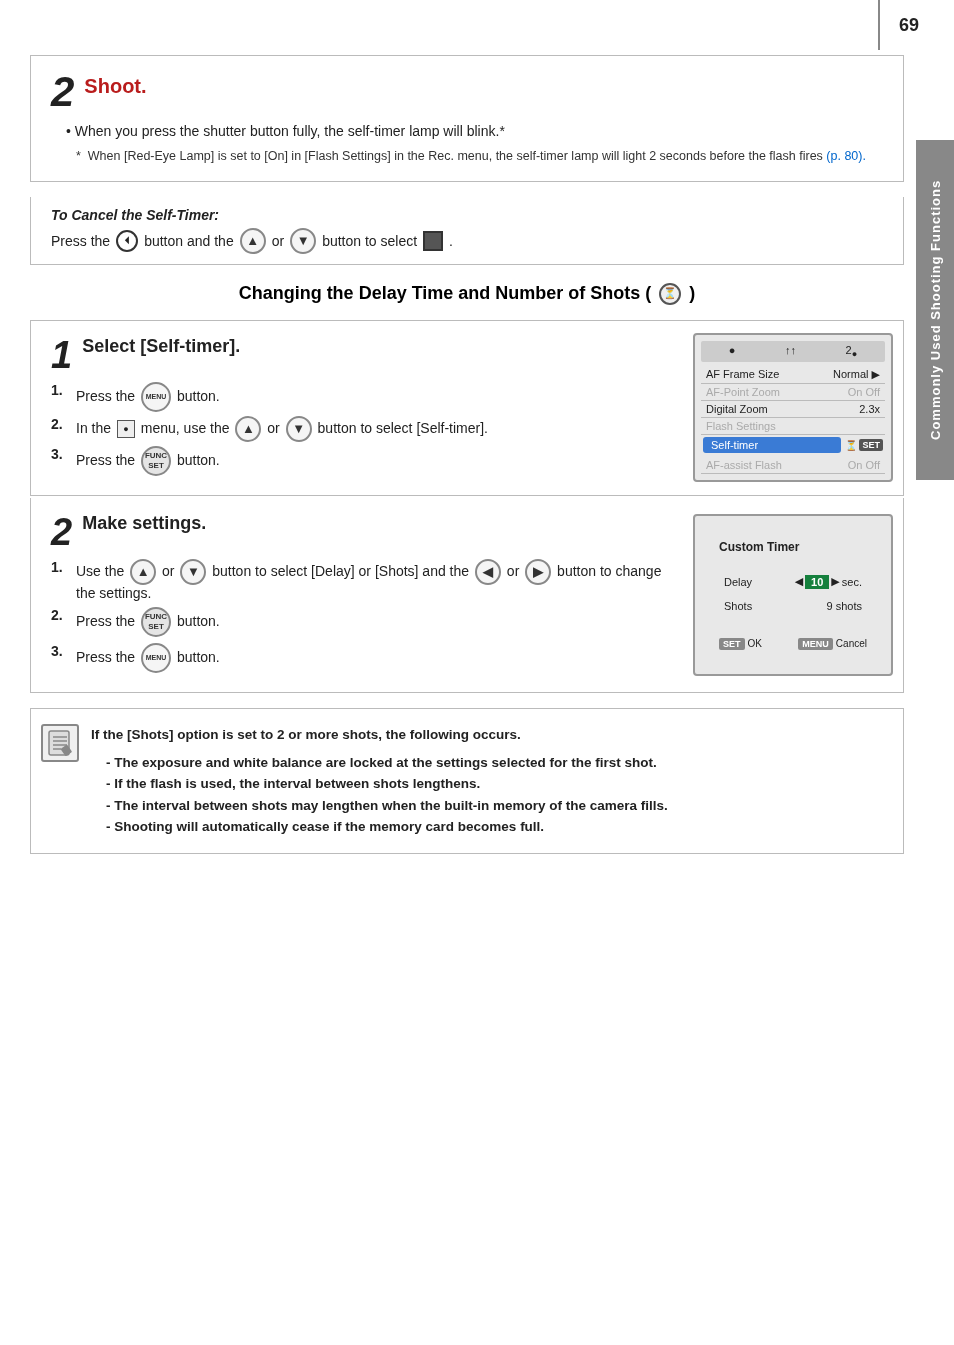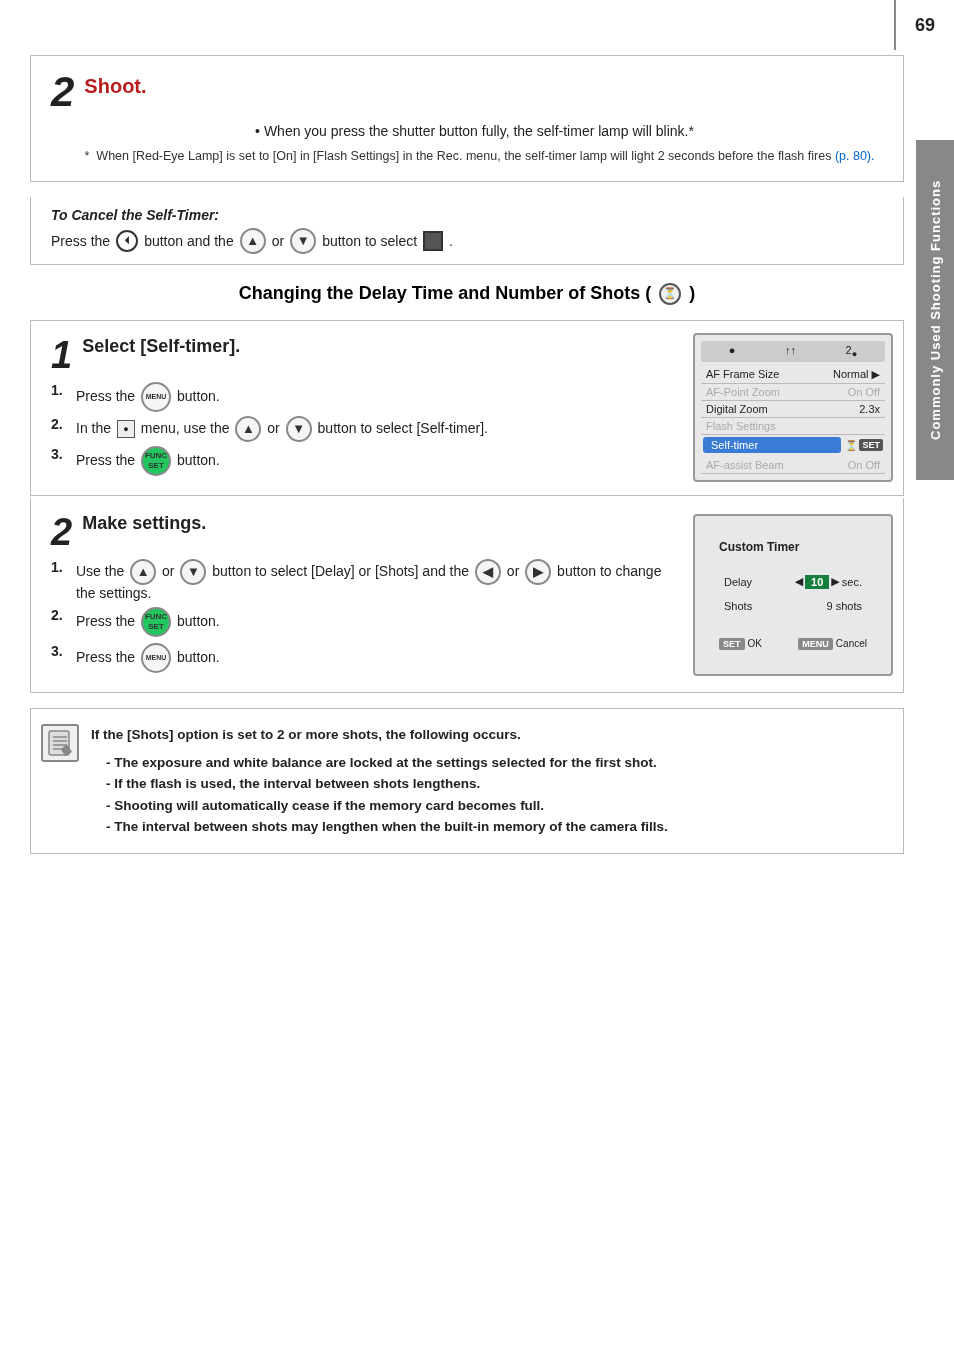--- a/index.html
+++ b/index.html
@@ -10,21 +10,21 @@
       font-family: Arial, sans-serif;
       font-size: 14px;
       color: #222;
       position: relative;
     }
 
     
     .page-number-bar {
       position: absolute;
       top: 0;
-      right: 0;
+      right: 16px;
       width: 60px;
       height: 50px;
       display: flex;
       align-items: center;
       justify-content: center;
       border-left: 2px solid #888;
       font-size: 18px;
       font-weight: bold;
     }
 
@@ -77,21 +77,20 @@
     .step-title {
       font-size: 20px;
       font-weight: bold;
       color: #b91c1c;
       padding-top: 4px;
     }
 
     .step-body {
       clear: both;
       margin-top: 8px;
-      text-align: center;
     }
 
     .bullet-point {
       margin-left: 15px;
       margin-bottom: 5px;
       font-size: 14px;
       line-height: 1.5;
     }
 
     .note-asterisk {
@@ -353,21 +352,21 @@
     .func-set-btn {
       display: inline-flex;
       align-items: center;
       justify-content: center;
       width: 30px;
       height: 30px;
       border-radius: 50%;
       border: 2px solid #888;
       font-size: 8px;
       font-weight: bold;
-      background: #22c55e;
+      background: #e5e5e5;
       color: #333;
       vertical-align: middle;
       margin: 0 2px;
       text-align: center;
       line-height: 1.2;
     }
 
     .menu-btn {
       display: inline-flex;
       align-items: center;
@@ -495,21 +494,21 @@
           <span>Flash Settings</span>
         </div>
         <div style="display:flex; align-items:center; padding: 2px 2px; margin-bottom:2px;">
           <span style="background:#3a7bd5; color:#fff; border-radius:3px; padding: 2px 8px; font-size:11px; flex:1;">Self-timer</span>
           <span style="margin-left:4px; display:flex; align-items:center; gap:2px;">
             <span style="font-size:10px;">⏳</span>
             <span style="background:#555; color:#fff; font-size:9px; padding:1px 3px; border-radius:2px; font-weight:bold;">SET</span>
           </span>
         </div>
         <div class="camera-menu-item dimmed">
-          <span>AF-assist Beam</span>
+          <span>AF-assist Flash</span>
             <span>On Off</span>
         </div>
       </div>
     </div>
   </div>
 
   <div class="step-row" style="border-top: none;">
     <div class="step-left">
       <div style="display:flex; align-items: flex-start; margin-bottom: 8px;">
         <span class="step-number" style="font-size:38px;">2</span>
@@ -576,17 +575,17 @@
         <line x1="7" y1="12" x2="21" y2="12" stroke="#888" stroke-width="1.5"></line>
         <line x1="7" y1="16" x2="21" y2="16" stroke="#888" stroke-width="1.5"></line>
         <line x1="7" y1="20" x2="15" y2="20" stroke="#888" stroke-width="1.5"></line>
 
         <rect x="16" y="17" width="8" height="9" rx="1" fill="#888" transform="rotate(-35,20,21)"></rect>
       </svg>
     </div>
     <div class="note-text">If the [Shots] option is set to 2 or more shots, the following occurs.</div>
     <div class="note-dash-item">- <span>The exposure and white balance are locked at the settings selected for the first shot.</span></div>
     <div class="note-dash-item">- <span>If the flash is used, the interval between shots lengthens.</span></div>
+    <div class="note-dash-item">- <span>The interval between shots may lengthen when the built-in memory of the camera fills.</span></div>
     <div class="note-dash-item">- <span>Shooting will automatically cease if the memory card becomes full.</span></div>
-    <div class="note-dash-item">- <span>The interval between shots may lengthen when the built-in memory of the camera fills.</span></div>
   </div>
 
 </div>
 
 </body></html>

